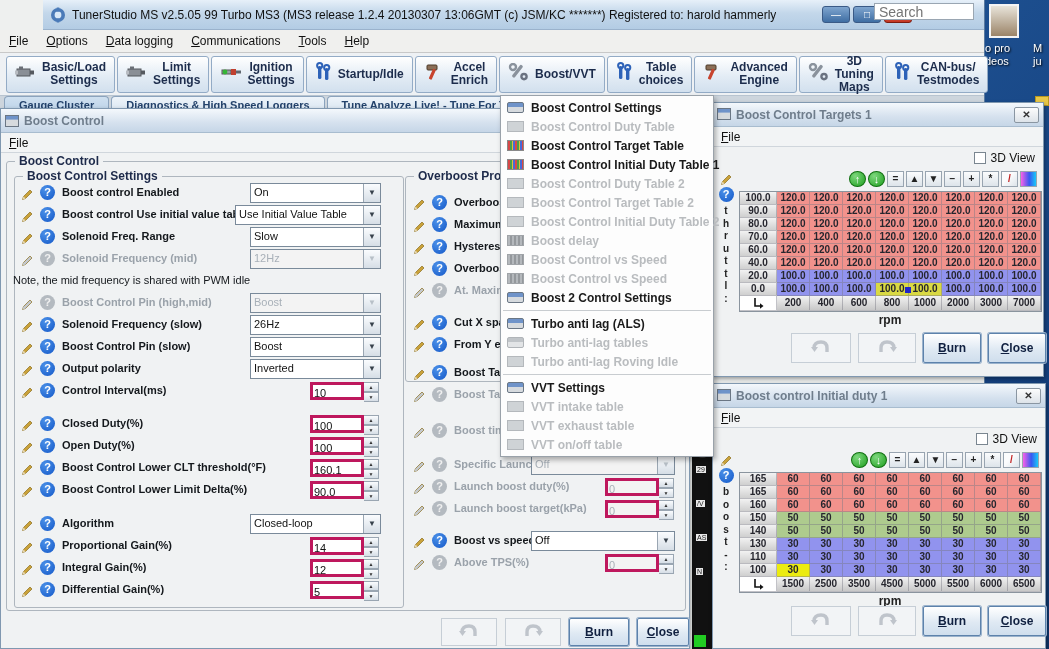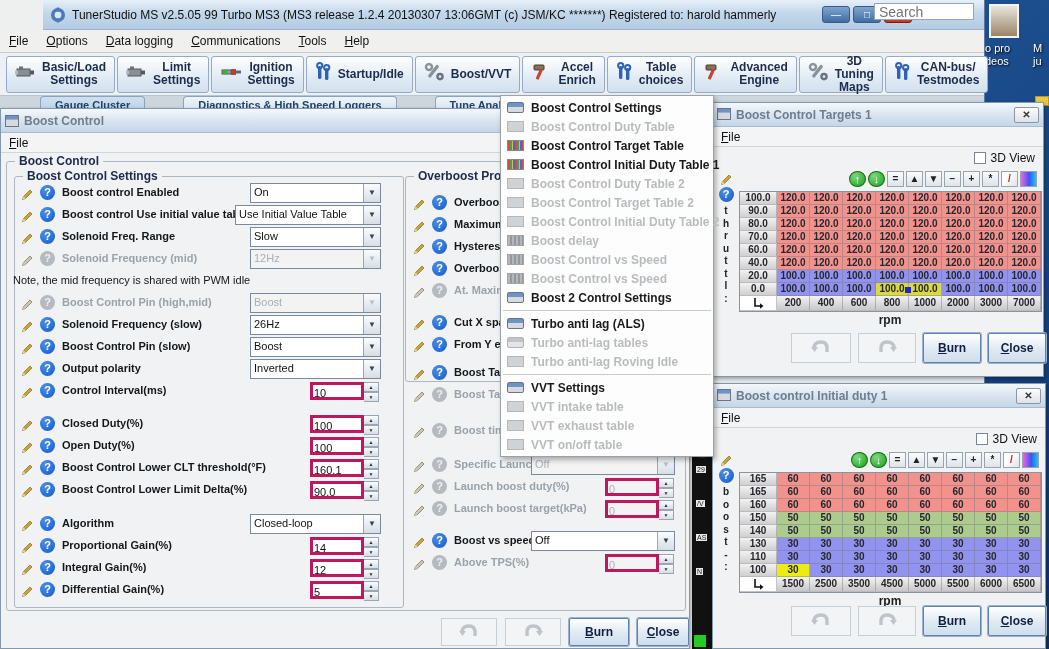--- a/index.html
+++ b/index.html
@@ -31,21 +31,21 @@
   #toolbar{position:absolute;left:0;top:53px;right:0;height:43px;background:#eef1f4;border-bottom:1px solid #b8c4d0;display:flex;align-items:center;padding-left:2px;}
   #toolbar-grip{width:13px;height:38px;margin-right:3px;
     background:radial-gradient(circle at 2px 2px,#9aa6b2 1px,transparent 1.4px);background-size:5px 5px;}
   .tbtn{height:37px;margin:0 1px;padding:1px 8px;display:flex;align-items:center;gap:5px;
     background:linear-gradient(180deg,#ffffff,#e3ecf5 55%,#d2e0ee);border:1px solid #93abc6;border-radius:3px;}
   .tbtn .tlabel{font-size:12px;font-weight:bold;color:#1c2c4c;white-space:pre-line;text-align:center;line-height:13px;}
   .tbtn svg{flex:0 0 auto;}
 
   #tabrow{position:absolute;left:0;top:96px;right:0;height:18px;display:flex;gap:2px;padding-left:4px;background:#cdd5dd;}
   .tab{font-size:11px;font-weight:bold;color:#23426b;padding:2px 14px 6px;border:1px solid #8ba3bd;border-bottom:none;
-    border-radius:4px 4px 0 0;background:linear-gradient(180deg,#eef4fa,#d4e2ef);white-space:nowrap;margin-left:36px;}
+    border-radius:4px 4px 0 0;background:linear-gradient(180deg,#eef4fa,#d4e2ef);white-space:nowrap;}
   .tab.active{background:linear-gradient(180deg,#cfe0f0,#b9d0e6);}
 
   
   #gauge-strip{position:absolute;left:692px;top:378px;width:20px;height:271px;background:#111;overflow:hidden;}
   #gauge-strip .gs-red{position:absolute;left:3px;top:4px;width:8px;height:16px;background:#c22;transform:skewY(-20deg);}
   #gauge-strip .gs-grey{position:absolute;left:6px;top:20px;width:9px;height:60px;background:linear-gradient(180deg,#555,#333);border-radius:4px;}
   #gauge-strip .gs-label{position:absolute;color:#ccc;font-size:7px;background:#e8e8e8;color:#222;padding:0 1px;}
   #gauge-strip .gs-green{position:absolute;left:2px;bottom:2px;width:12px;height:12px;background:#2c2;}
 
   
@@ -230,32 +230,32 @@
           <span><svg width="18" height="20" viewBox="0 0 18 20">
               <rect x="3" y="4" width="3.4" height="13" rx="1.5" fill="#2d62b8"></rect>
               <circle cx="4.7" cy="3.6" r="2.6" fill="none" stroke="#2d62b8" stroke-width="2"></circle>
               <rect x="10" y="6" width="3.4" height="12" rx="1.5" fill="#2d62b8"></rect>
               <circle cx="11.7" cy="5.6" r="2.6" fill="none" stroke="#2d62b8" stroke-width="2"></circle>
             </svg></span>
           <span class="tlabel">Startup/Idle</span>
         </div>
         <div class="tbtn">
           <span><svg width="22" height="18" viewBox="0 0 22 18">
+              <rect x="3" y="2" width="10" height="5" rx="1" fill="#8a6f58" stroke="#4d3a28"></rect>
+              <rect x="9" y="6" width="3.2" height="11" rx="1" transform="rotate(24 10 6)" fill="#c8442e"></rect>
+            </svg></span>
+          <span class="tlabel">Accel Enrich</span>
+        </div>
+        <div class="tbtn">
+          <span><svg width="22" height="18" viewBox="0 0 22 18">
               <rect x="8" y="1" width="3.4" height="15" rx="1.5" transform="rotate(38 10 8)" fill="#8a929c"></rect>
               <circle cx="5" cy="4" r="3" fill="none" stroke="#8a929c" stroke-width="2.4"></circle>
               <circle cx="16" cy="13.6" r="2.6" fill="none" stroke="#6a7280" stroke-width="2.4"></circle>
             </svg></span>
           <span class="tlabel">Boost/VVT</span>
-        </div>
-        <div class="tbtn">
-          <span><svg width="22" height="18" viewBox="0 0 22 18">
-              <rect x="3" y="2" width="10" height="5" rx="1" fill="#8a6f58" stroke="#4d3a28"></rect>
-              <rect x="9" y="6" width="3.2" height="11" rx="1" transform="rotate(24 10 6)" fill="#c8442e"></rect>
-            </svg></span>
-          <span class="tlabel">Accel Enrich</span>
         </div>
         <div class="tbtn">
           <span><svg width="18" height="20" viewBox="0 0 18 20">
               <rect x="3" y="4" width="3.4" height="13" rx="1.5" fill="#2d62b8"></rect>
               <circle cx="4.7" cy="3.6" r="2.6" fill="none" stroke="#2d62b8" stroke-width="2"></circle>
               <rect x="10" y="6" width="3.4" height="12" rx="1.5" fill="#2d62b8"></rect>
               <circle cx="11.7" cy="5.6" r="2.6" fill="none" stroke="#2d62b8" stroke-width="2"></circle>
             </svg></span>
           <span class="tlabel">Table
 choices</span>

